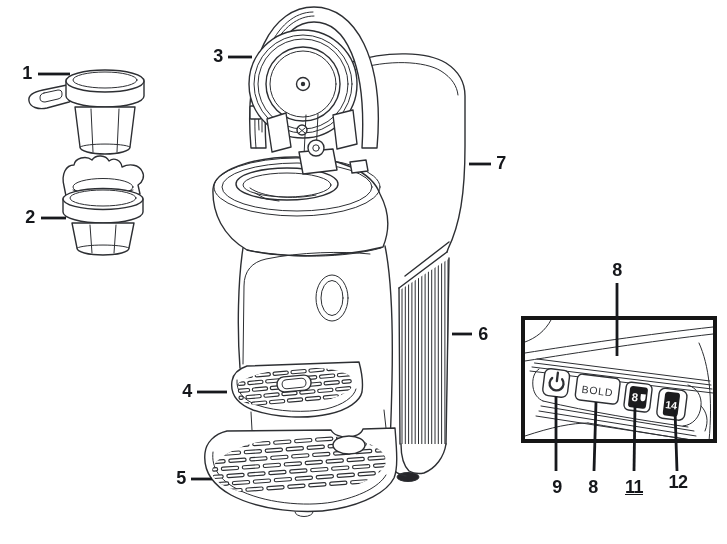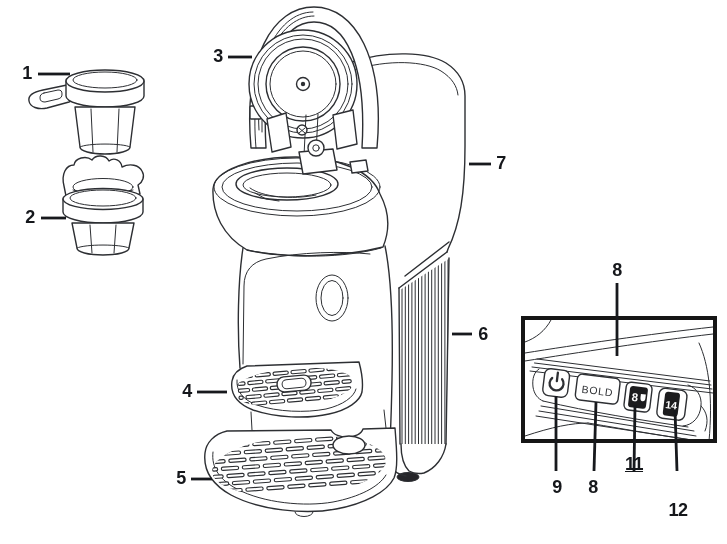--- a/index.html
+++ b/index.html
@@ -216,16 +216,16 @@
 <div class="callout" style="left:27px;top:73px;">1</div>
 <div class="callout" style="left:30px;top:217px;">2</div>
 <div class="callout" style="left:218px;top:56px;">3</div>
 <div class="callout" style="left:187px;top:391px;">4</div>
 <div class="callout" style="left:181px;top:478px;">5</div>
 <div class="callout" style="left:483px;top:334px;">6</div>
 <div class="callout" style="left:501px;top:163px;">7</div>
 <div class="callout" style="left:617px;top:270px;">8</div>
 <div class="callout" style="left:557px;top:487px;">9</div>
 <div class="callout" style="left:593px;top:487px;">8</div>
-<div class="callout" style="left:634px;top:464px;text-decoration:underline;">11</div>
-<div class="callout" style="left:678px;top:510px;">12</div>
+<div class="callout" style="left:634px;top:487px;text-decoration:underline;">11</div>
+<div class="callout" style="left:678px;top:482px;">12</div>
 
 </div>
 
 </body></html>

